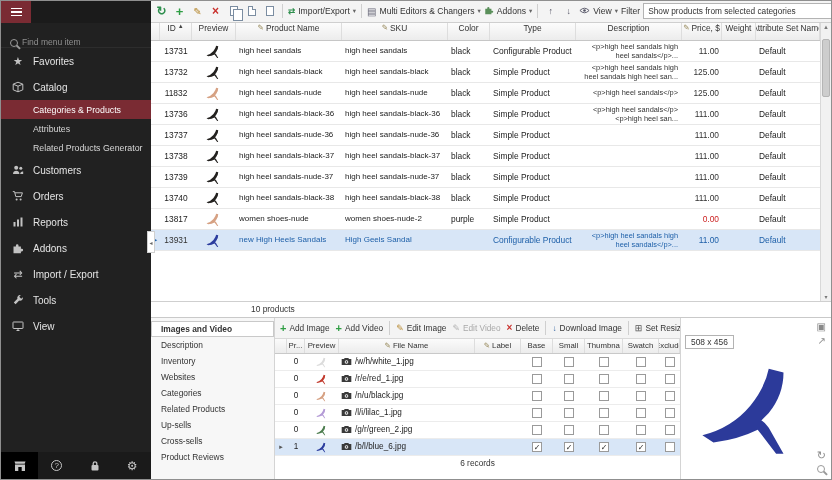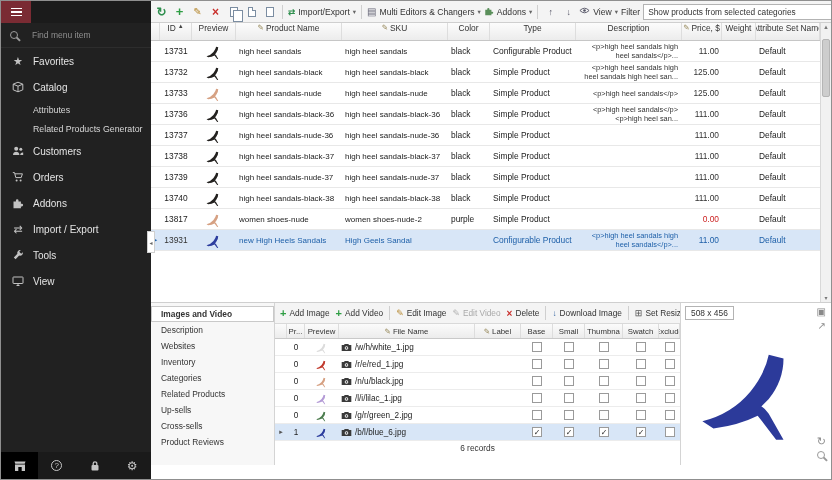--- a/index.html
+++ b/index.html
@@ -6,21 +6,21 @@
   html,body{width:832px;height:480px;overflow:hidden}
   body{font-family:"Liberation Sans",sans-serif;background:#e9e9e9;font-size:9px;color:#222}
   .app{width:832px;height:480px;display:flex;position:relative;background:#fff;border:1px solid #8f8f8f}
 
   
   .sidebar{width:150px;background:#212121;color:#d6d6d6;display:flex;flex-direction:column;flex:none}
   .sb-top{height:22px;display:flex;align-items:center;background:#1b1b1b}
   .hamburger{width:30px;height:22px;background:#7a2b33;display:flex;align-items:center;justify-content:center;cursor:pointer}
   .bars{width:11px;height:8px;border-top:1.5px solid #fff;border-bottom:1.5px solid #fff;position:relative}
   .bars::after{content:"";position:absolute;left:0;top:2.2px;width:11px;height:1.5px;background:#fff}
-  .sb-search{height:25px;display:flex;align-items:center;gap:14px;padding:0 9px;border-bottom:1px solid #2d2d2d}
+  .sb-search{height:25px;display:flex;align-items:flex-end;gap:4px;padding:0 9px;border-bottom:1px solid #2d2d2d}
   .mag{position:relative;width:8px;height:8px;border:1.4px solid #9a9a9a;border-radius:50%;display:inline-block;flex:none}
   .mag::after{content:"";position:absolute;width:4.5px;height:1.6px;background:#9a9a9a;transform:rotate(45deg);right:-3.5px;bottom:-1.5px}
   .sb-search input{background:transparent;border:none;outline:none;color:#cfcfcf;font-size:8.5px;width:105px;font-family:"Liberation Sans",sans-serif}
   .sb-search input::placeholder{color:#8f8f8f}
   .sb-nav{display:flex;flex-direction:column}
   .sb-item{height:26px;display:flex;align-items:center;gap:9px;padding:0 11px;font-size:10px;color:#e4e4e4;cursor:pointer;white-space:nowrap}
   .sb-item .sbi{width:12px;height:12px;flex:none;color:#c2c2c2;display:flex;align-items:center;justify-content:center;font-size:11px}
   .sb-sub{height:19px;display:flex;align-items:center;padding-left:32px;font-size:8.8px;color:#d8d8d8;cursor:pointer;white-space:nowrap}
   .sb-sub.active{background:#7a2b33;color:#fff}
   .sb-footer{margin-top:auto;height:27px;background:#1a1a1a;display:flex;align-items:stretch}
@@ -101,21 +101,21 @@
   .m-r .file{gap:3px;padding:0 2px}
   .cam{width:11px;height:11px;color:#3a3a3a;flex:none}
   .cbcell{justify-content:center}
   .cb{width:10px;height:10px;border:1px solid #9a9a9a;background:#fff;font-size:8px;line-height:9px;text-align:center;color:#2a2a2a}
   .m-r.sel{background:#d8e6f7}
   .m-r .mark{justify-content:center;font-size:7px;color:#555}
   .records{height:14px;display:flex;align-items:center;justify-content:center;font-size:8.3px;color:#333}
 
   
   .preview{width:150px;background:#fff;position:relative;flex:none}
-  .size-box{position:absolute;top:3px;left:4px;border:1px solid #b3b3b3;background:#fff;font-size:8.4px;padding:1px 5px;color:#333}
+  .size-box{position:absolute;top:17px;left:4px;border:1px solid #b3b3b3;background:#fff;font-size:8.4px;padding:1px 5px;color:#333}
   .pv-ic{position:absolute;color:#8a8a8a;font-size:10px;cursor:pointer;line-height:1}
   .pv-full{top:4px;right:5px}
   .pv-ext{top:18px;right:5px}
   .pv-rot{bottom:18px;right:5px;font-size:11px}
   .pv-zoom{bottom:4px;right:6px}
   .pv-img{position:absolute;inset:22px 10px 14px 6px;display:flex;align-items:center;justify-content:center}
   .pv-img svg{width:118px;height:118px}
 
   .collapse-handle{position:absolute;left:146px;top:230px;width:8px;height:22px;background:#fff;border:1px solid #cfcfcf;display:flex;align-items:center;justify-content:center;font-size:6px;color:#666;cursor:pointer}
 </style>
@@ -199,20 +199,23 @@
         <span>Favorites</span>
       </div>
       <div class="sb-item">
         <span class="sbi">
             <svg width="12" height="12">
               <use href="#i-box"></use>
             </svg>
           </span>
         <span>Catalog</span>
       </div>
+      <div class="sb-sub active">
+        <span>Categories &amp; Products</span>
+      </div>
       <div class="sb-sub">
         <span>Attributes</span>
       </div>
       <div class="sb-sub">
         <span>Related Products Generator</span>
       </div>
       <div class="sb-item">
         <span class="sbi">
             <svg width="12" height="12">
               <use href="#i-users"></use>
@@ -220,20 +223,28 @@
           </span>
         <span>Customers</span>
       </div>
       <div class="sb-item">
         <span class="sbi">
             <svg width="12" height="12">
               <use href="#i-cart"></use>
             </svg>
           </span>
         <span>Orders</span>
+      </div>
+      <div class="sb-item">
+        <span class="sbi">
+            <svg width="12" height="12">
+              <use href="#i-chart"></use>
+            </svg>
+          </span>
+        <span>Reports</span>
       </div>
       <div class="sb-item">
         <span class="sbi">
             <svg width="12" height="12">
               <use href="#i-puzzle"></use>
             </svg>
           </span>
         <span>Addons</span>
       </div>
       <div class="sb-item">
@@ -408,21 +419,21 @@
           <div class="c sku">high heel sandals-black</div>
           <div class="c">black</div>
           <div class="c">Simple Product</div>
           <div class="c desc">&lt;p&gt;high heel sandals high heel sandals high heel san...</div>
           <div class="c price">125.00</div>
           <div class="c"></div>
           <div class="c">Default</div>
         </div>
         <div class="cols pg-r">
           <div class="c exp"></div>
-          <div class="c id">13733</div>
+          <div class="c id">11832</div>
           <div class="c prev">
               <span class="shoe" style="color:#d6a183">
                 <svg viewBox="0 0 32 32">
                   <use href="#i-shoe"></use>
                 </svg>
               </span>
             </div>
           <div class="c name">high heel sandals-nude</div>
           <div class="c sku">high heel sandals-nude</div>
           <div class="c">black</div>
@@ -568,35 +579,38 @@
           <div class="c">Default</div>
         </div>
       </div>
       <div class="vscroll">
         <span>▲</span>
         <span>▾</span>
         <span class="vthumb"></span>
       </div>
     </div>
 
+    <div class="statusbar">
+      <span>10 products</span>
+    </div>
 
     <div class="bottom">
 
       <div class="tabs">
         <div class="tab active">
             <span>Images and Video</span>
           </div>
         <div class="tab">
             <span>Description</span>
           </div>
         <div class="tab">
-            <span>Websites</span>
+            <span>Inventory</span>
           </div>
         <div class="tab">
-            <span>Inventory</span>
+            <span>Websites</span>
           </div>
         <div class="tab">
             <span>Categories</span>
           </div>
         <div class="tab">
             <span>Related Products</span>
           </div>
         <div class="tab">
             <span>Up-sells</span>
           </div>

